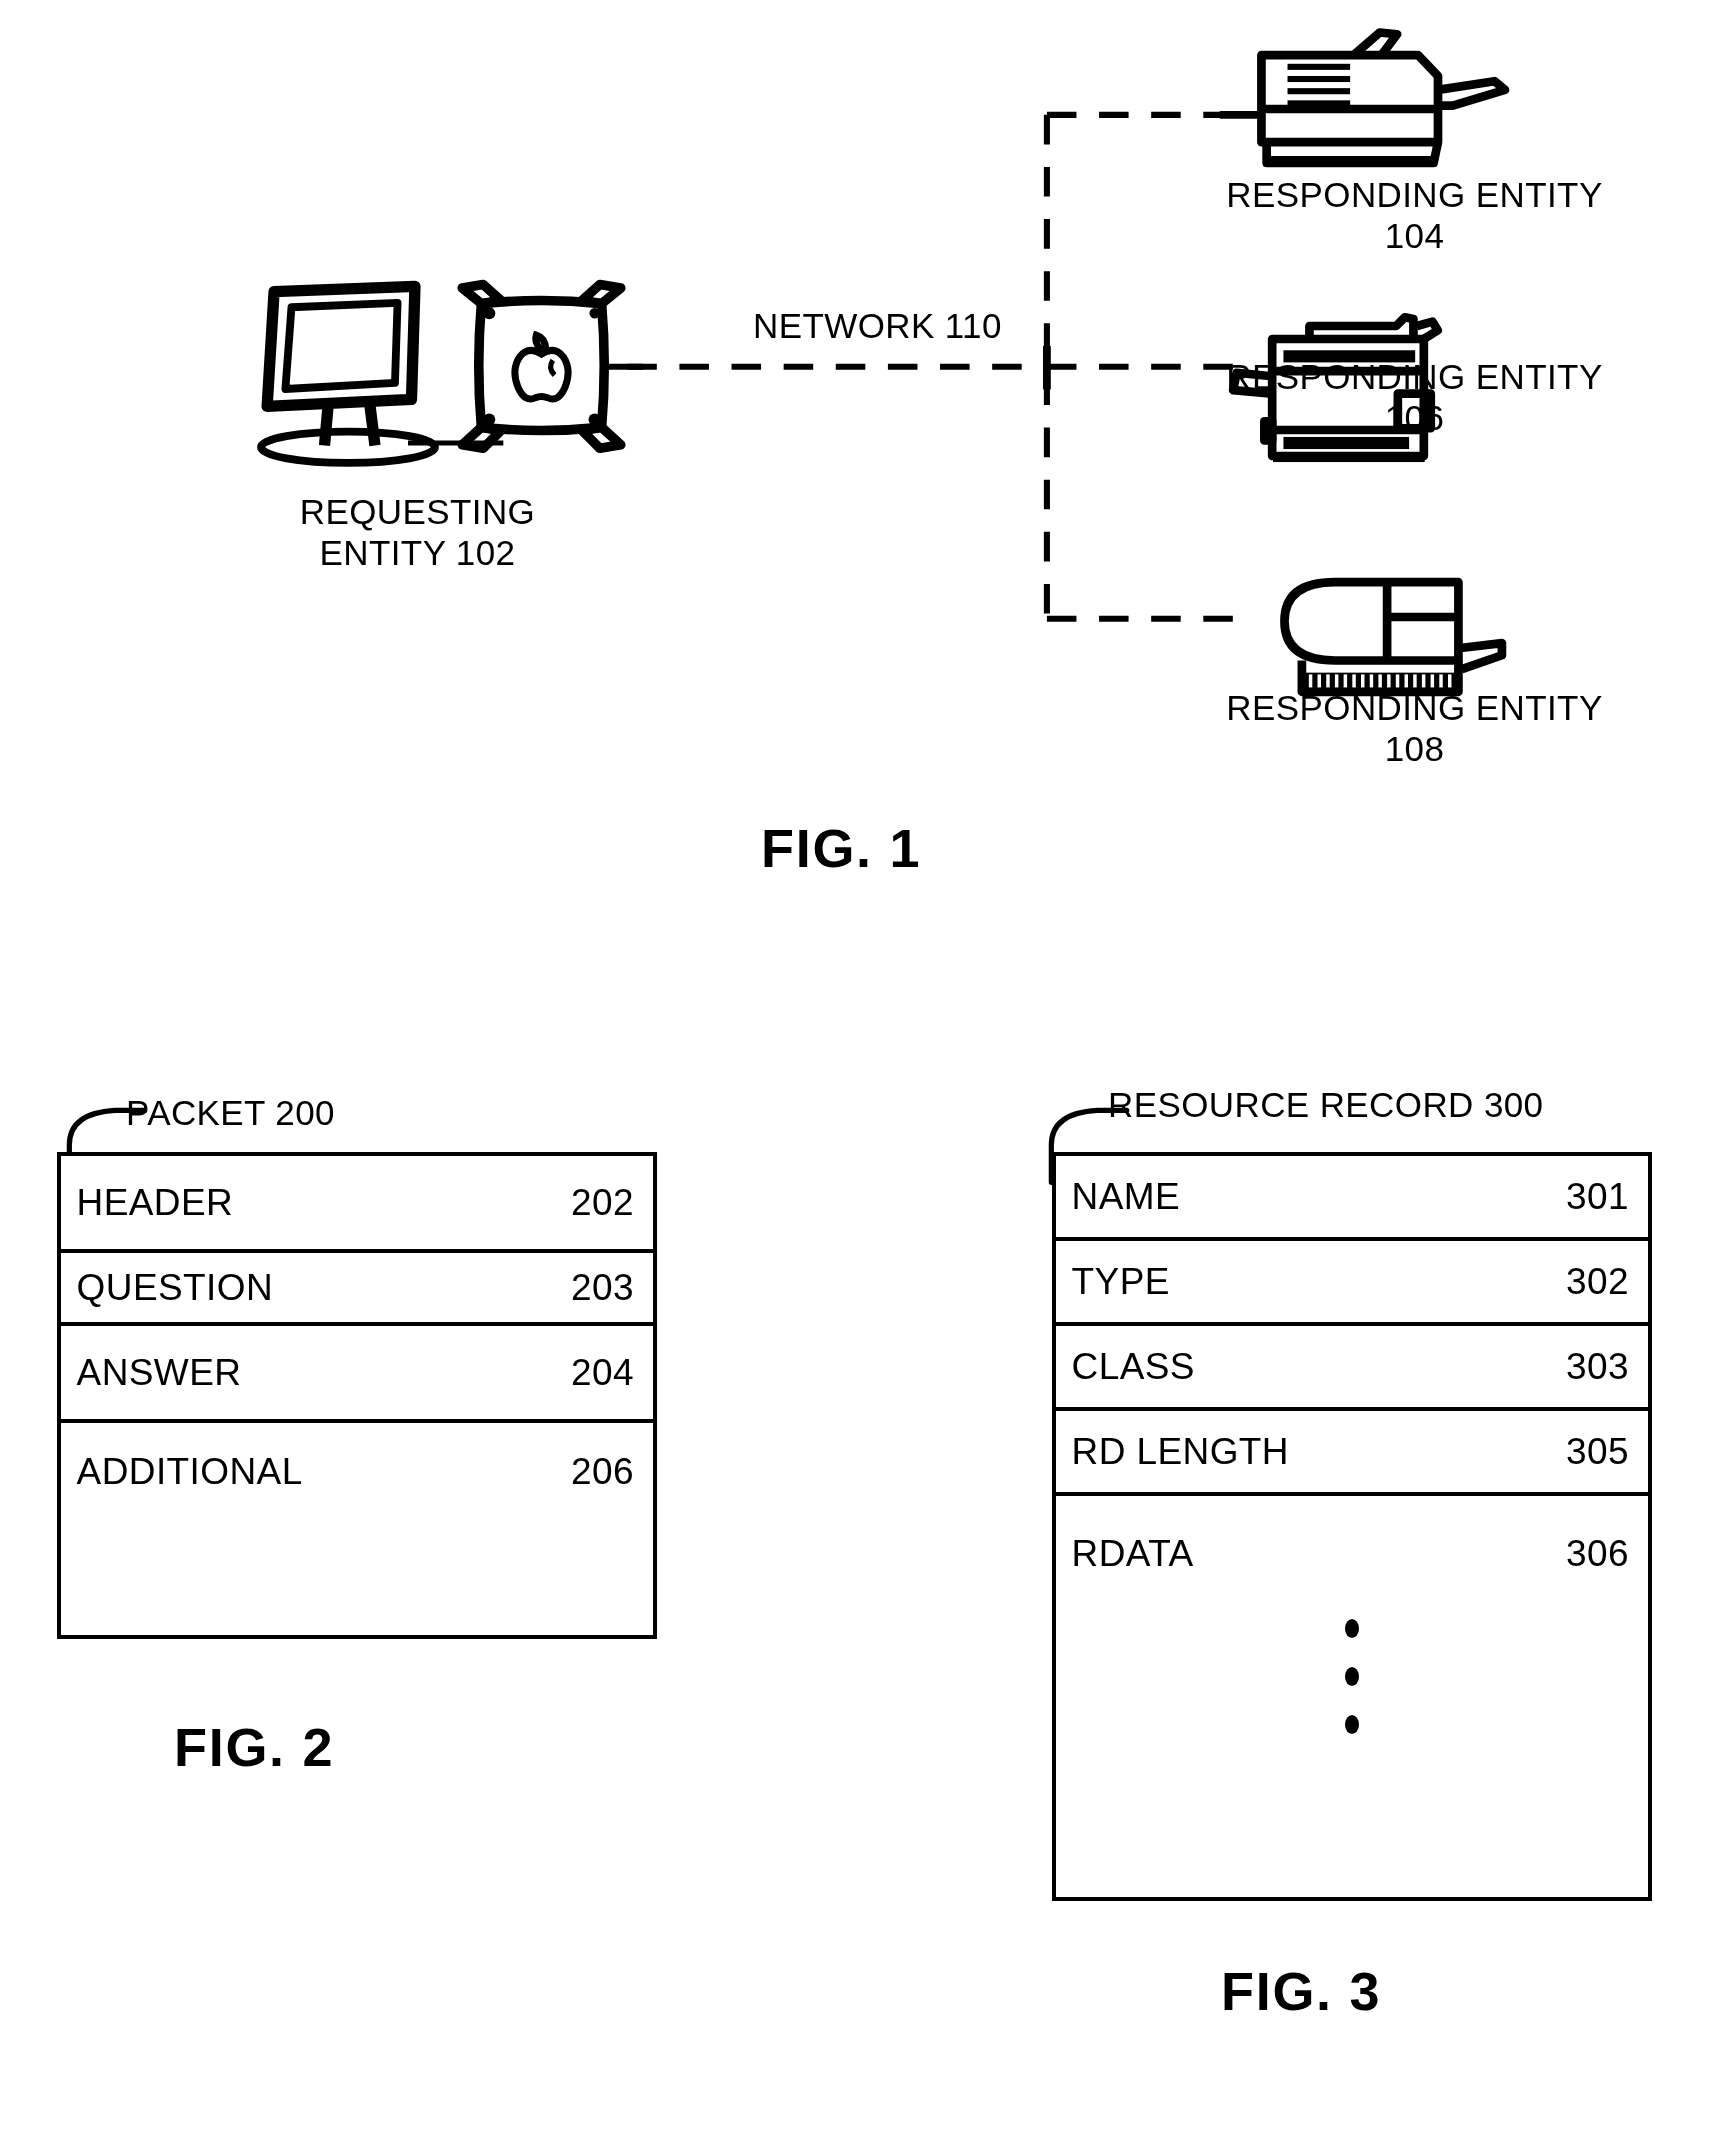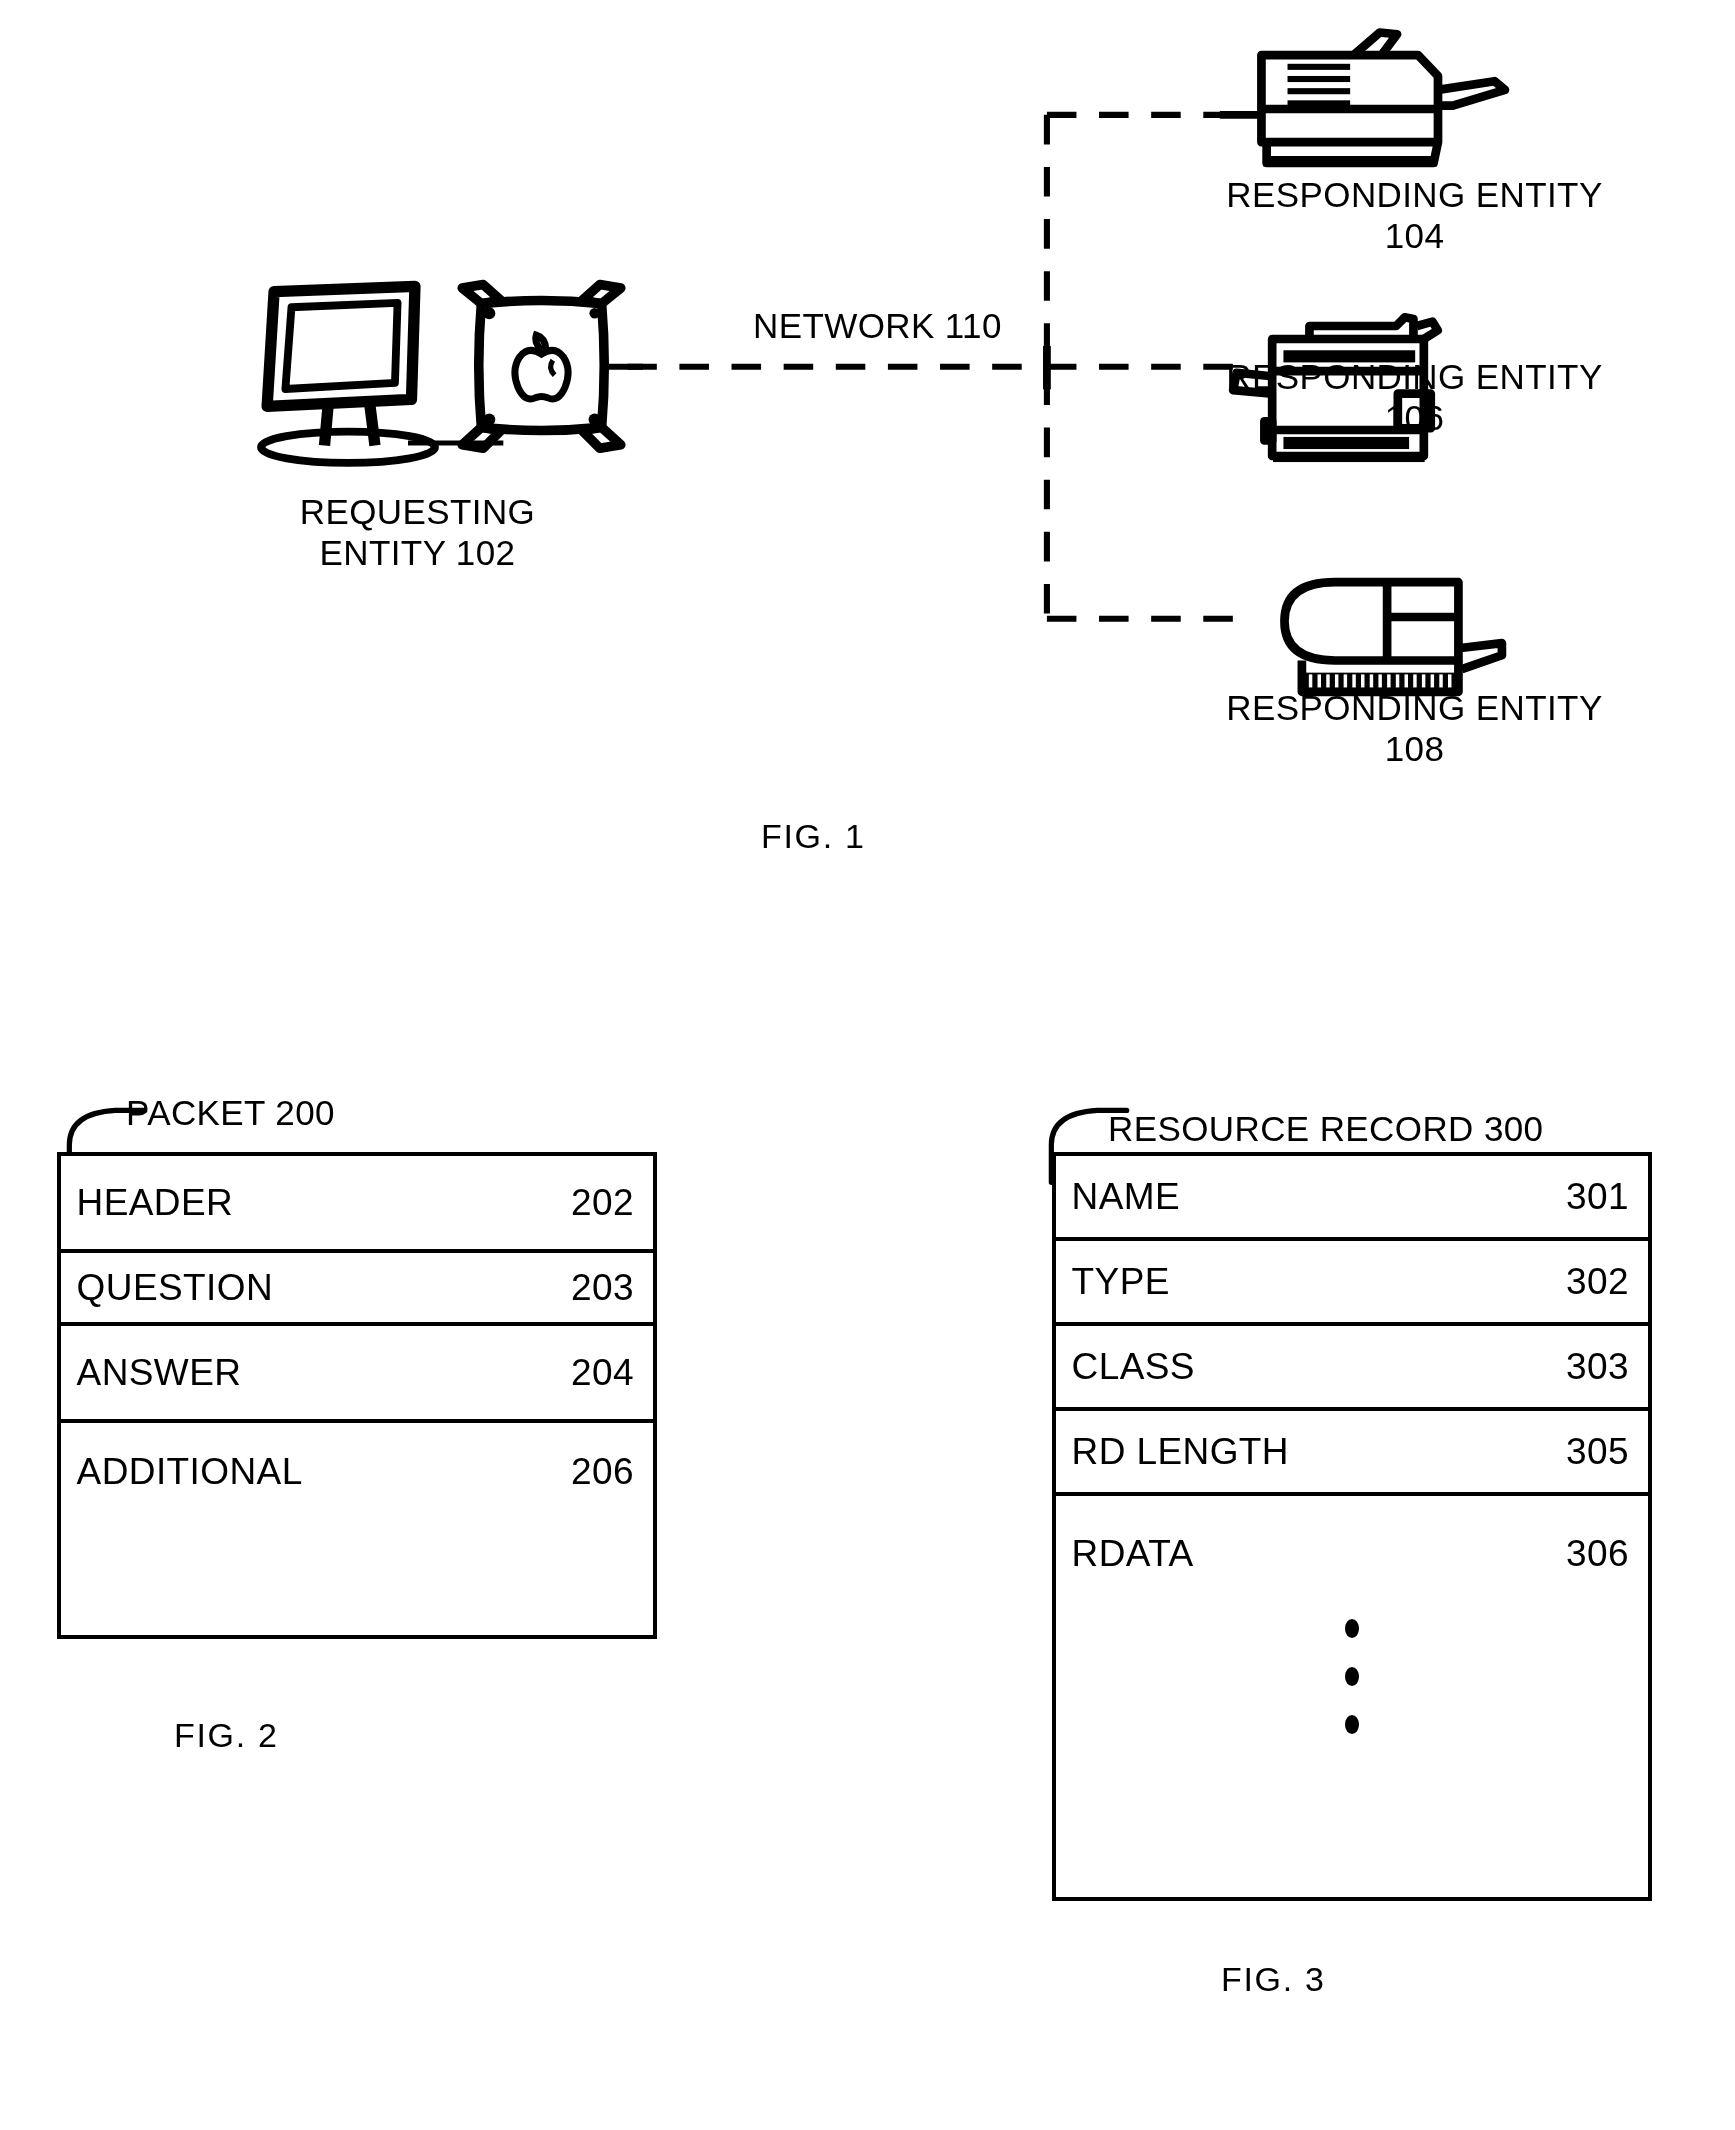--- a/index.html
+++ b/index.html
@@ -23,22 +23,22 @@
 
   
   .label {
     font-size: 35px;
     letter-spacing: 0.4px;
     white-space: nowrap;
     line-height: 1.18;
     text-align: center;
   }
   .fig-caption {
-    font-size: 34px;
-    font-weight: normal;
+    font-size: 54px;
+    font-weight: bold;
     letter-spacing: 1.7px;
     white-space: nowrap;
   }
   .callout {
     font-size: 35px;
     letter-spacing: 0.4px;
     white-space: nowrap;
   }
   .net-label {
     font-size: 35px;
@@ -301,21 +301,21 @@
 
     <div class="abs fig-caption" style="left:174px;top:647px;">FIG. 2</div>
   </div>
 
   <div class="abs" style="left:982px;top:1069px;width:756px;height:1025px;">
 
     <svg class="abs" style="left:65px;top:22px;" width="104" height="96" viewBox="0 0 120 110">
       <path d="M5 105 L5 62 Q5 25 58 22 L92 22" fill="none" stroke="#000" stroke-width="6" stroke-linecap="round"></path>
     </svg>
 
-    <div class="abs callout" style="left:126px;top:40px;">RESOURCE RECORD  300</div>
+    <div class="abs callout" style="left:126px;top:16px;">RESOURCE RECORD  300</div>
 
     <div class="abs rec-table" style="left:70px;top:83px;width:600px;height:749px;">
       <div class="rec-row" style="height:85px;">
         <span class="rname">NAME</span>
         <span class="rnum">301</span>
       </div>
       <div class="rec-row" style="height:85px;">
         <span class="rname">TYPE</span>
         <span class="rnum">302</span>
       </div>

